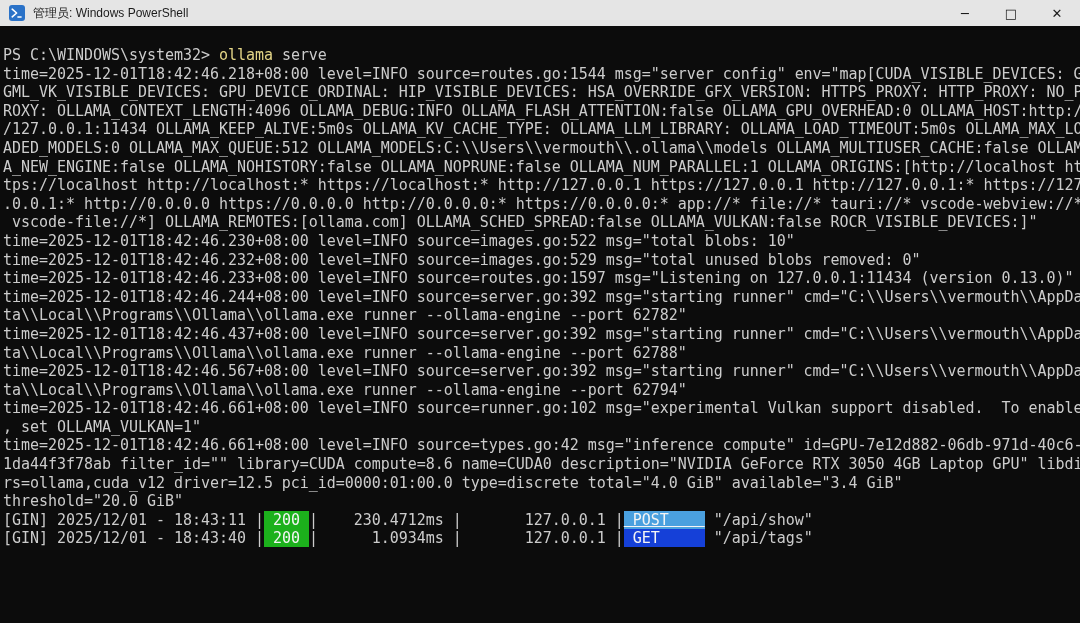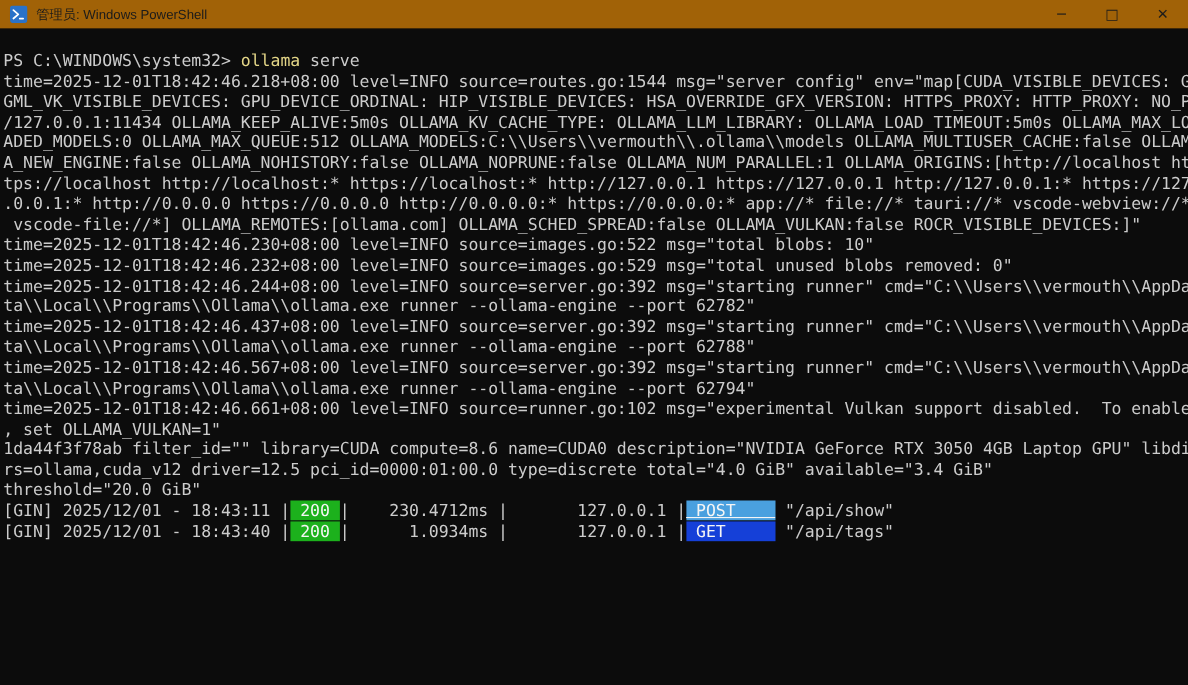--- a/index.html
+++ b/index.html
@@ -3,21 +3,21 @@
 <meta charset="utf-8">
 <style>
   * { box-sizing: border-box; }
   html, body { margin: 0; padding: 0; }
   body {
     width: 1080px; height: 623px; overflow: hidden;
     background: #0C0C0C;
     font-family: "Liberation Sans", sans-serif;
   }
   .titlebar {
-    height: 26px; background: #a16207;
+    height: 26px; background: #e5e5e5;
     display: flex; align-items: center;
   }
   .ps-icon { width: 16px; height: 16px; margin-left: 9px; flex: 0 0 auto; }
   .win-title { font-size: 12px; color: #1b1b1b; margin-left: 8px; white-space: nowrap; }
   .controls { margin-left: auto; display: flex; height: 100%; }
   .ctrl {
     width: 46px; height: 100%; border: none; background: transparent;
     display: flex; align-items: center; justify-content: center;
     font-size: 13px; color: #1b1b1b; padding: 0;
     font-family: "DejaVu Sans", "DejaVu Sans Mono", sans-serif;
@@ -52,36 +52,39 @@
     <button class="ctrl">□</button>
     <button class="ctrl">✕</button>
   </div>
 </div>
 
 <div class="terminal">
   <div class="line"><span>PS C:\WINDOWS\system32&gt; </span><span style="color: rgb(227, 213, 135);">ollama</span><span> serve</span></div>
 
   <div class="line">time=2025-12-01T18:42:46.218+08:00 level=INFO source=routes.go:1544 msg="server config" env="map[CUDA_VISIBLE_DEVICES: G</div>
   <div class="line">GML_VK_VISIBLE_DEVICES: GPU_DEVICE_ORDINAL: HIP_VISIBLE_DEVICES: HSA_OVERRIDE_GFX_VERSION: HTTPS_PROXY: HTTP_PROXY: NO_P</div>
+  <div class="line">ROXY: OLLAMA_CONTEXT_LENGTH:4096 OLLAMA_DEBUG:INFO OLLAMA_FLASH_ATTENTION:false OLLAMA_GPU_OVERHEAD:0 OLLAMA_HOST:http:/</div>
   <div class="line">/127.0.0.1:11434 OLLAMA_KEEP_ALIVE:5m0s OLLAMA_KV_CACHE_TYPE: OLLAMA_LLM_LIBRARY: OLLAMA_LOAD_TIMEOUT:5m0s OLLAMA_MAX_LO</div>
   <div class="line">ADED_MODELS:0 OLLAMA_MAX_QUEUE:512 OLLAMA_MODELS:C:\\Users\\vermouth\\.ollama\\models OLLAMA_MULTIUSER_CACHE:false OLLAM</div>
   <div class="line">A_NEW_ENGINE:false OLLAMA_NOHISTORY:false OLLAMA_NOPRUNE:false OLLAMA_NUM_PARALLEL:1 OLLAMA_ORIGINS:[http://localhost ht</div>
   <div class="line">tps://localhost http://localhost:* https://localhost:* http://127.0.0.1 https://127.0.0.1 http://127.0.0.1:* https://127</div>
   <div class="line">.0.0.1:* http://0.0.0.0 https://0.0.0.0 http://0.0.0.0:* https://0.0.0.0:* app://* file://* tauri://* vscode-webview://*</div>
   <div class="line"> vscode-file://*] OLLAMA_REMOTES:[ollama.com] OLLAMA_SCHED_SPREAD:false OLLAMA_VULKAN:false ROCR_VISIBLE_DEVICES:]"</div>
   <div class="line">time=2025-12-01T18:42:46.230+08:00 level=INFO source=images.go:522 msg="total blobs: 10"</div>
   <div class="line">time=2025-12-01T18:42:46.232+08:00 level=INFO source=images.go:529 msg="total unused blobs removed: 0"</div>
+  <div class="line">time=2025-12-01T18:42:46.233+08:00 level=INFO source=routes.go:1597 msg="Listening on 127.0.0.1:11434 (version 0.13.0)"</div>
   <div class="line">time=2025-12-01T18:42:46.244+08:00 level=INFO source=server.go:392 msg="starting runner" cmd="C:\\Users\\vermouth\\AppDa</div>
   <div class="line">ta\\Local\\Programs\\Ollama\\ollama.exe runner --ollama-engine --port 62782"</div>
   <div class="line">time=2025-12-01T18:42:46.437+08:00 level=INFO source=server.go:392 msg="starting runner" cmd="C:\\Users\\vermouth\\AppDa</div>
   <div class="line">ta\\Local\\Programs\\Ollama\\ollama.exe runner --ollama-engine --port 62788"</div>
   <div class="line">time=2025-12-01T18:42:46.567+08:00 level=INFO source=server.go:392 msg="starting runner" cmd="C:\\Users\\vermouth\\AppDa</div>
   <div class="line">ta\\Local\\Programs\\Ollama\\ollama.exe runner --ollama-engine --port 62794"</div>
   <div class="line">time=2025-12-01T18:42:46.661+08:00 level=INFO source=runner.go:102 msg="experimental Vulkan support disabled.  To enable</div>
   <div class="line">, set OLLAMA_VULKAN=1"</div>
+  <div class="line">time=2025-12-01T18:42:46.661+08:00 level=INFO source=types.go:42 msg="inference compute" id=GPU-7e12d882-06db-971d-40c6-</div>
   <div class="line">1da44f3f78ab filter_id="" library=CUDA compute=8.6 name=CUDA0 description="NVIDIA GeForce RTX 3050 4GB Laptop GPU" libdi</div>
   <div class="line">rs=ollama,cuda_v12 driver=12.5 pci_id=0000:01:00.0 type=discrete total="4.0 GiB" available="3.4 GiB"</div>
   <div class="line">threshold="20.0 GiB"</div>
 
 
 
   <div class="line"><span>[GIN] 2025/12/01 - 18:43:11 |</span><span class="badge" style="background: rgb(28, 177, 28);"> 200 </span><span>|    230.4712ms |       127.0.0.1 |</span><span class="badge" style="background: rgb(74, 160, 223); text-decoration: underline;"> POST    </span><span> "/api/show"</span></div>
 
   <div class="line"><span>[GIN] 2025/12/01 - 18:43:40 |</span><span class="badge" style="background: rgb(28, 177, 28);"> 200 </span><span>|      1.0934ms |       127.0.0.1 |</span><span class="badge" style="background: rgb(21, 64, 216);"> GET     </span><span> "/api/tags"</span></div>
 </div>

